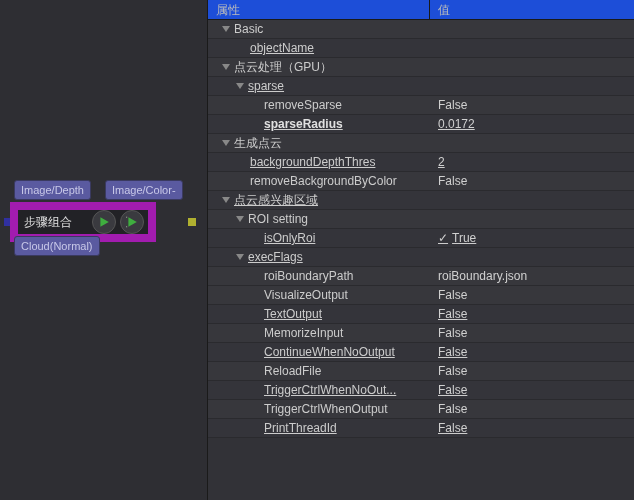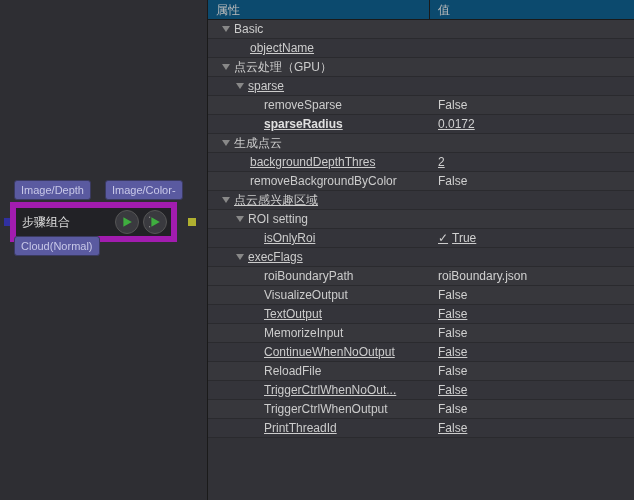--- a/index.html
+++ b/index.html
@@ -35,24 +35,24 @@
   color: #c8c8e8;
   font-size: 11px;
   padding: 3px 6px;
   border-radius: 3px;
   border: 1px solid #3a3a60;
 }
 .node-box {
   position: absolute;
   left: 10px;
   top: 202px;
-  width: 167px;
+  width: 146px;
   height: 40px;
   background: #222226;
-  border: 6px solid #a21caf;
+  border: 8px solid #a21caf;
   display: flex;
   align-items: center;
 }
 .node-title {
   color: #e0e0e0;
   font-size: 12px;
   padding-left: 6px;
   flex: 1;
 }
 .play-btn {
@@ -102,21 +102,21 @@
   left: 207px;
   top: 0;
   width: 427px;
   height: 500px;
   background: #323237;
   border-left: 1px solid #1a1a1a;
 }
 .panel-header {
   display: flex;
   height: 20px;
-  background: #0c4a6e;
+  background: #1d4ed8;
   border-bottom: 1px solid #1a1a1a;
 }
 .panel-header .col {
   padding: 2px 8px;
   color: #bbb;
   font-size: 12px;
 }
 .col-prop { width: 222px; border-right: 1px solid #1a1a1a; }
 .col-val { flex: 1; }
 

